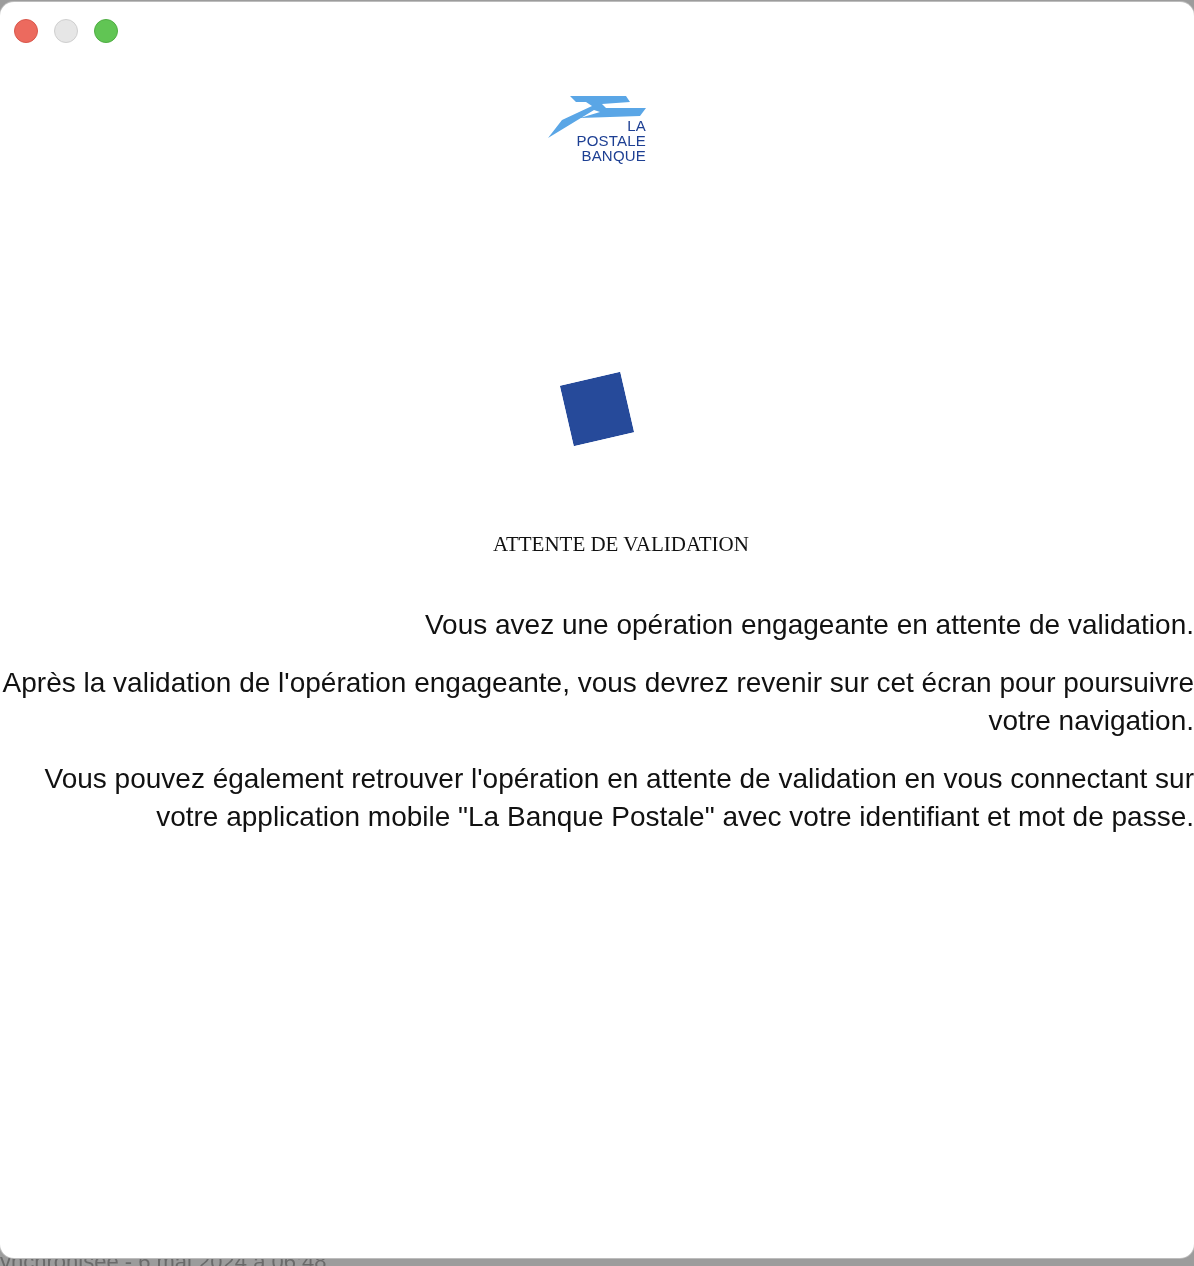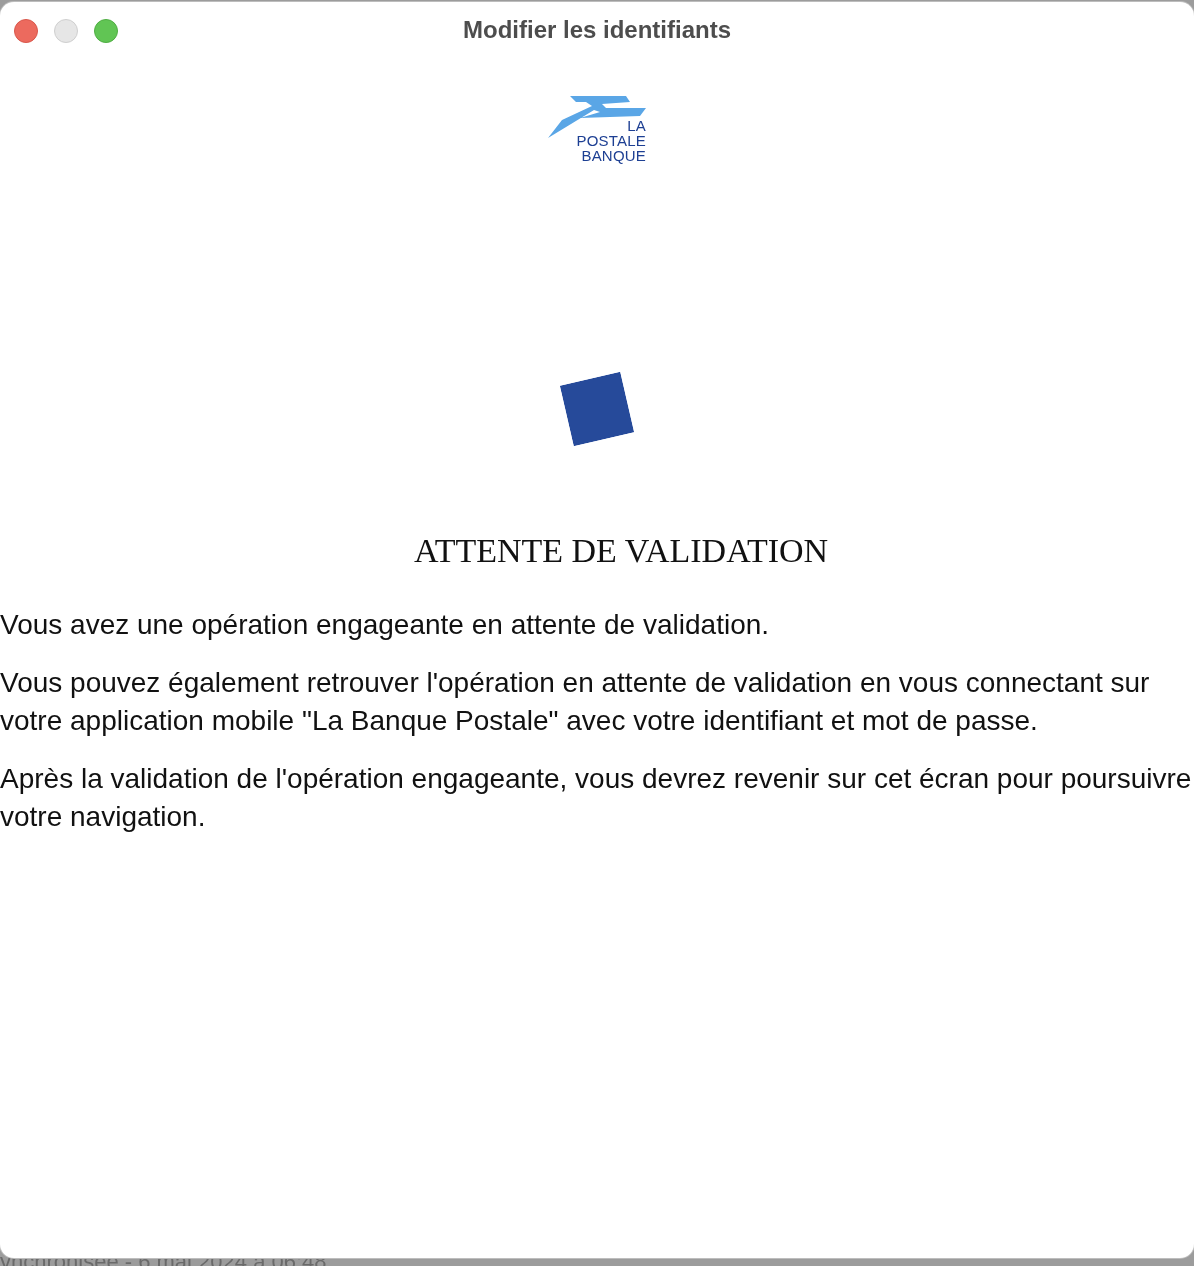--- a/index.html
+++ b/index.html
@@ -30,39 +30,38 @@
     .logo-text {
       position: absolute; right: 4px; top: 24px; text-align: right;
       color: #1d3f93; font-weight: normal; font-size: 15px; line-height: 15px; letter-spacing: 0.2px;
     }
     .spinner {
       position: absolute; left: 566px; top: 376px; width: 62px; height: 62px;
       transform: rotate(-13deg);
     }
     .heading {
       position: absolute; left: 0; right: 0; top: 530px; text-align: center;
-      font-family: "Liberation Serif", serif; font-size: 34px; color: #111; margin-left: 48px;
+      font-family: "Liberation Serif", serif; font-size: 21px; color: #111; margin-left: 48px;
     }
     .content {
-      position: absolute; left: 0; right: 0; top: 604px; text-align: left;
+      position: absolute; left: 0; right: 0; top: 604px; text-align: right;
       font-size: 28px; line-height: 38px; color: #111;
     }
     .content p { margin: 0 0 20px 0; }
   </style>
 </head>
 <body>
 
 <div class="bg-status">ynchronisée - 6 mai 2024 à 06:48</div>
 
 <div class="window">
   <div class="titlebar">
     <div class="traffic t-close"></div>
     <div class="traffic t-min"></div>
     <div class="traffic t-max"></div>
-    <div class="title">Modifier les identifiants</div>
   </div>
 
   <div class="logo">
     <svg width="104" height="50" viewBox="0 0 104 50" style="position:absolute;left:0;top:0;">
       <polygon points="24,2 80,2 84,8 56,10 60,14 100,14 94,22 34,24 54,18 48,16 2,44 16,26 46,12 40,8 30,8" fill="#5aa6e6"></polygon>
     </svg>
     <div class="logo-text">
       <div>LA</div>
       <div>POSTALE</div>
       <div>BANQUE</div>
@@ -72,16 +71,16 @@
   <div class="spinner">
     <svg width="62" height="62" viewBox="0 0 62 62">
         <rect x="0" y="0" width="62" height="62" fill="#264a9a"></rect>
       </svg>
   </div>
 
   <div class="heading">ATTENTE DE VALIDATION</div>
 
   <div class="content">
     <p>Vous avez une opération engageante en attente de validation.</p>
+    <p>Après la validation de l'opération engageante, vous devrez revenir sur cet écran pour poursuivre votre navigation.</p>
     <p>Vous pouvez également retrouver l'opération en attente de validation en vous connectant sur votre application mobile "La Banque Postale" avec votre identifiant et mot de passe.</p>
-    <p>Après la validation de l'opération engageante, vous devrez revenir sur cet écran pour poursuivre votre navigation.</p>
   </div>
 </div>
 
 </body></html>

